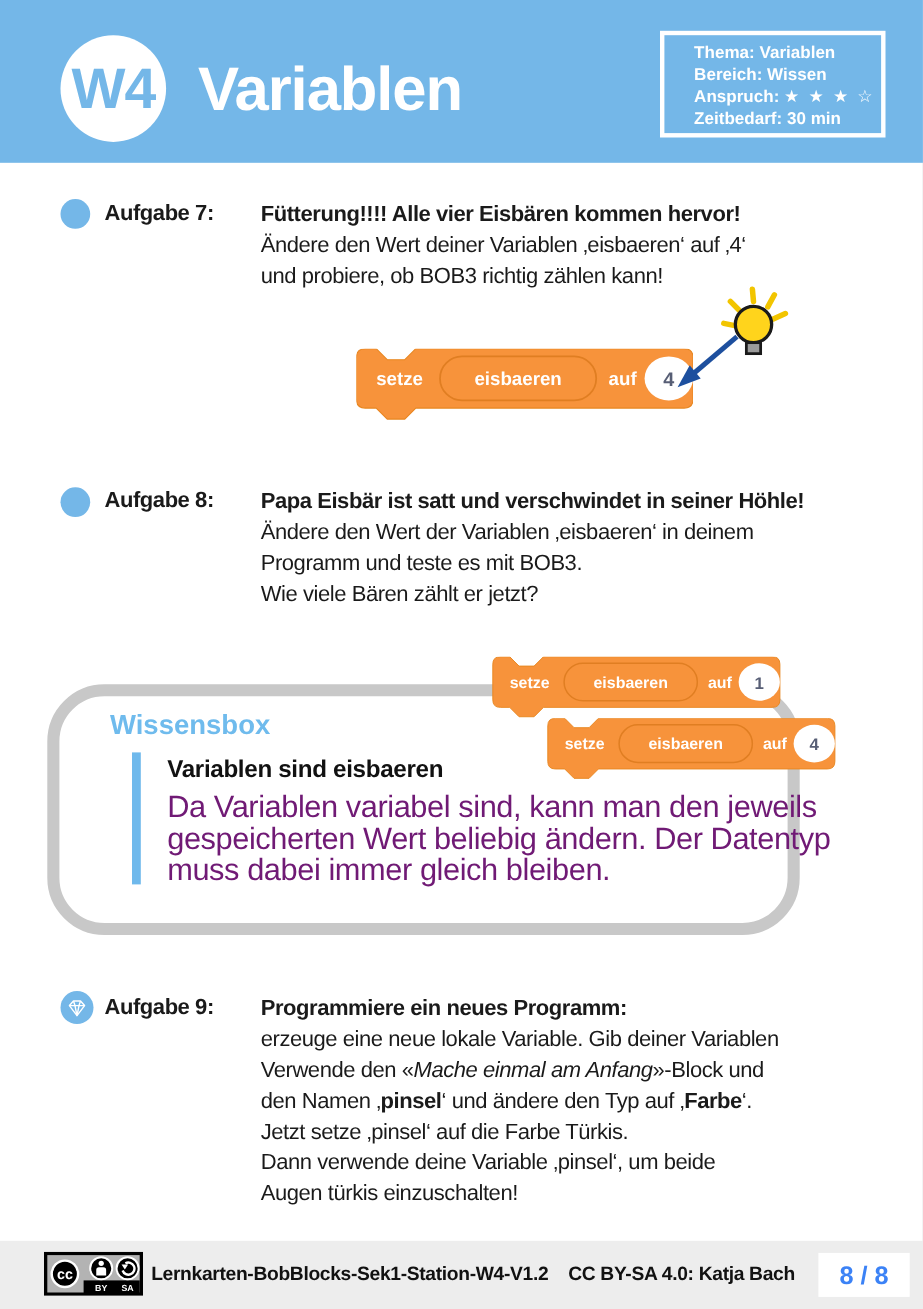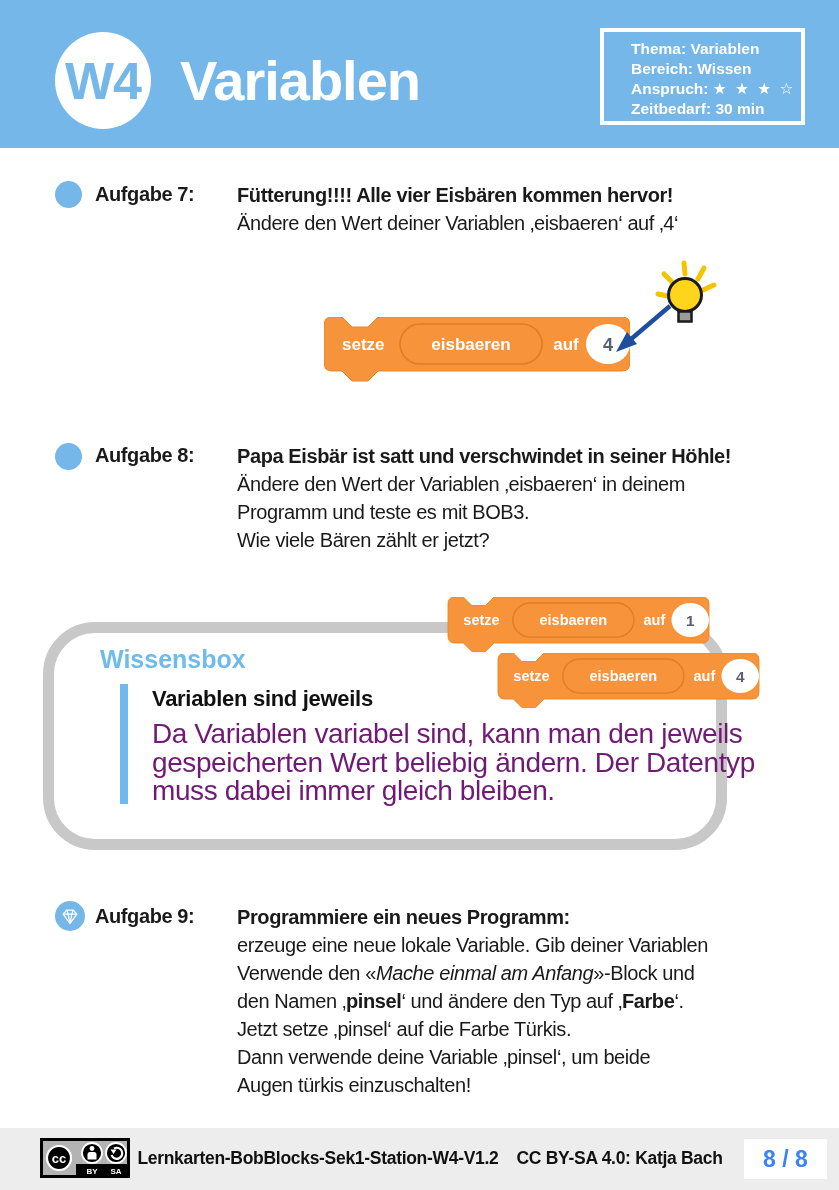--- a/index.html
+++ b/index.html
@@ -91,20 +91,21 @@
       <div><span>Anspruch:</span> <span class="stars">★ ★ ★ ☆</span></div>
       <div>Zeitbedarf: 30 min</div>
     </div>
   </div>
 
   <div class="abs bullet" style="left:55px; top:181px;"></div>
   <div class="abs task-label" style="left:95px; top:183px;">Aufgabe 7:</div>
   <div class="abs task-text" style="left:237px; top:181px;">
     <div class="tline t-bold">Fütterung!!!! Alle vier Eisbären kommen hervor!</div>
     <div class="tline">Ändere den Wert deiner Variablen ‚eisbaeren‘ auf ‚4‘</div>
+    <div class="tline">und probiere, ob BOB3 richtig zählen kann!</div>
   </div>
 
   <svg class="abs bulb-svg" width="72" height="72" viewBox="0 0 72 72">
     <g stroke="#F2C500" stroke-width="5" stroke-linecap="round">
       <line x1="34" y1="5" x2="35" y2="16"></line>
       <line x1="14" y1="16" x2="22" y2="24"></line>
       <line x1="54" y1="10" x2="48" y2="21"></line>
       <line x1="64" y1="27" x2="53" y2="32"></line>
       <line x1="8" y1="36" x2="18" y2="38"></line>
     </g>
@@ -131,21 +132,21 @@
   <div class="abs task-text" style="left:237px; top:442px;">
     <div class="tline t-bold">Papa Eisbär ist satt und verschwindet in seiner Höhle!</div>
     <div class="tline">Ändere den Wert der Variablen ‚eisbaeren‘ in deinem</div>
     <div class="tline">Programm und teste es mit BOB3.</div>
     <div class="tline">Wie viele Bären zählt er jetzt?</div>
   </div>
 
   <div class="abs wbox"></div>
   <div class="abs wbox-title">Wissensbox</div>
   <div class="abs wbox-bar"></div>
-  <div class="abs wbox-heading">Variablen sind jeweils</div>
+  <div class="abs wbox-heading">Variablen sind eisbaeren</div>
   <div class="abs wbox-para">
     <div>Da Variablen variabel sind, kann man den jeweils</div>
     <div>gespeicherten Wert beliebig ändern. Der Datentyp</div>
     <div>muss dabei immer gleich bleiben.</div>
   </div>
 
   <svg class="abs sblock block-a8-1" viewBox="0 0 306 68">
     <path class="blk-body" d="M8 0 H18 L28 10 H44 L54 0 H298 Q306 0 306 8 V46 Q306 54 298 54 H54 L44 64 H28 L18 54 H8 Q0 54 0 46 V8 Q0 0 8 0 Z"></path>
     <rect class="blk-oval" x="76" y="7" width="142" height="40" rx="20"></rect>
     <ellipse class="blk-valbg" cx="284" cy="27" rx="22" ry="20"></ellipse>

